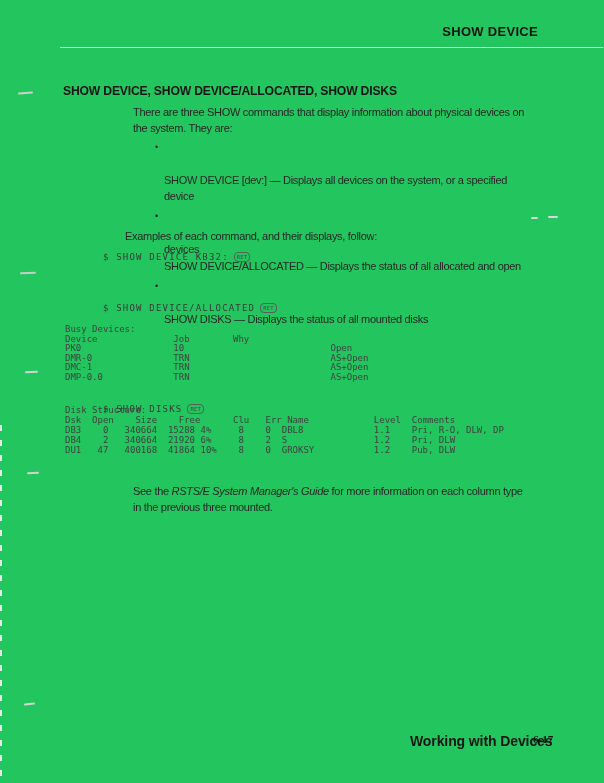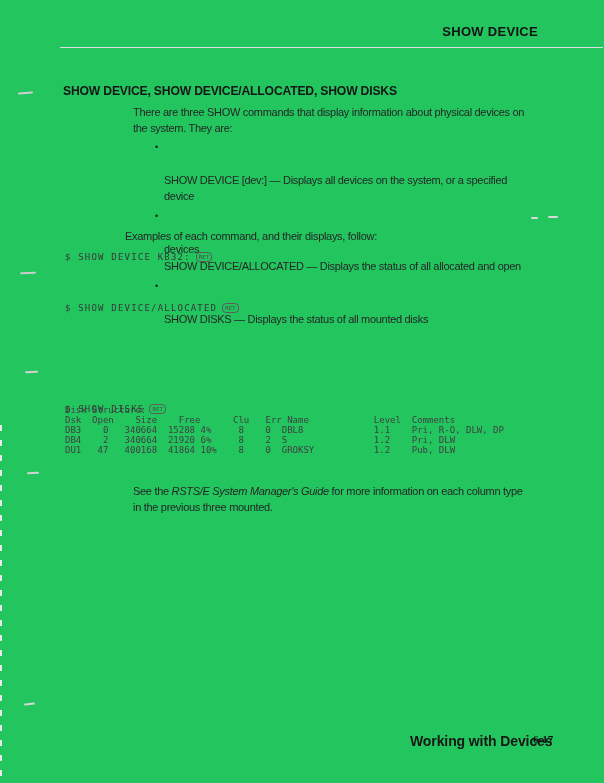--- a/index.html
+++ b/index.html
@@ -40,21 +40,21 @@
   .bullet-lines{padding-left:1px;margin-top:33px;}
   .examples-intro{top:228px;left:125px;}
   
   .code{
     font-family:"DejaVu Sans Mono",monospace;
     font-size:9px;color:#3e3e3e;
   }
   .cmd-row{
     left:65px;display:flex;align-items:center;
   }
-  .cmd-text{white-space:pre;letter-spacing:1.2px;color:#383838;}
+  .cmd-text{white-space:pre;letter-spacing:1.2px;color:#383838;margin-left:38px;}
   .ret-key{
     margin-left:5px;
     border:1px solid #5c5c5c;border-radius:4px;
     font-size:5.5px;line-height:6.5px;padding:0.5px 2px 0.5px;
     color:#4a4a4a;letter-spacing:0.2px;
     display:inline-block;
   }
   pre.console-output{
     margin:0;left:65px;white-space:pre;
     font-family:"DejaVu Sans Mono",monospace;
@@ -134,20 +134,26 @@
 
   <div class="abs code cmd-row cmd-1">
     <span class="cmd-text">$ SHOW DEVICE KB32:</span>
     <span class="ret-key">RET</span>
   </div>
 
   <div class="abs code cmd-row cmd-2">
     <span class="cmd-text">$ SHOW DEVICE/ALLOCATED</span>
     <span class="ret-key">RET</span>
   </div>
+  <pre class="abs console-output out-2">Busy Devices:
+Device              Job        Why
+PK0                 10                           Open
+DMR-0               TRN                          AS+Open
+DMC-1               TRN                          AS+Open
+DMP-0.0             TRN                          AS+Open</pre>
 
   <div class="abs code cmd-row cmd-3">
     <span class="cmd-text">$ SHOW DISKS</span>
     <span class="ret-key">RET</span>
   </div>
   <pre class="abs console-output out-3">Disk Structure:
 Dsk  Open    Size    Free      Clu   Err Name            Level  Comments
 DB3    0   340664  15288 4%     8    0  DBL8             1.1    Pri, R-O, DLW, DP
 DB4    2   340664  21920 6%     8    2  S                1.2    Pri, DLW
 DU1   47   400168  41864 10%    8    0  GROKSY           1.2    Pub, DLW</pre>

